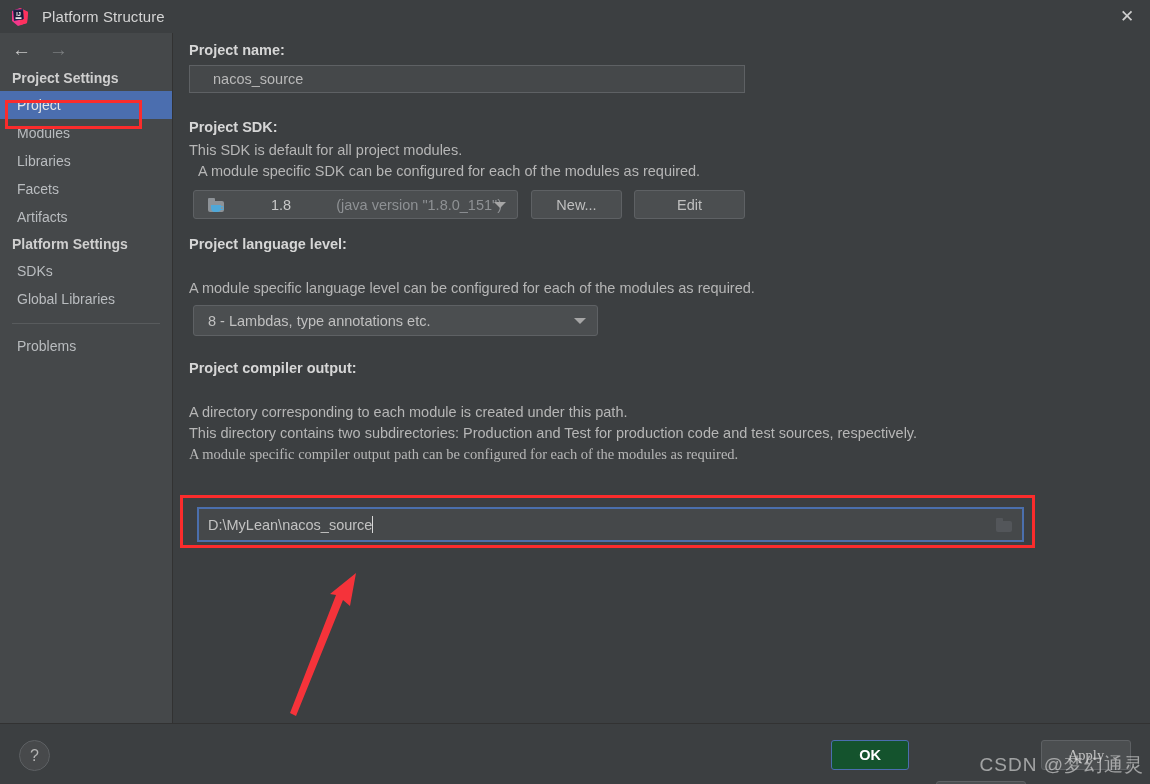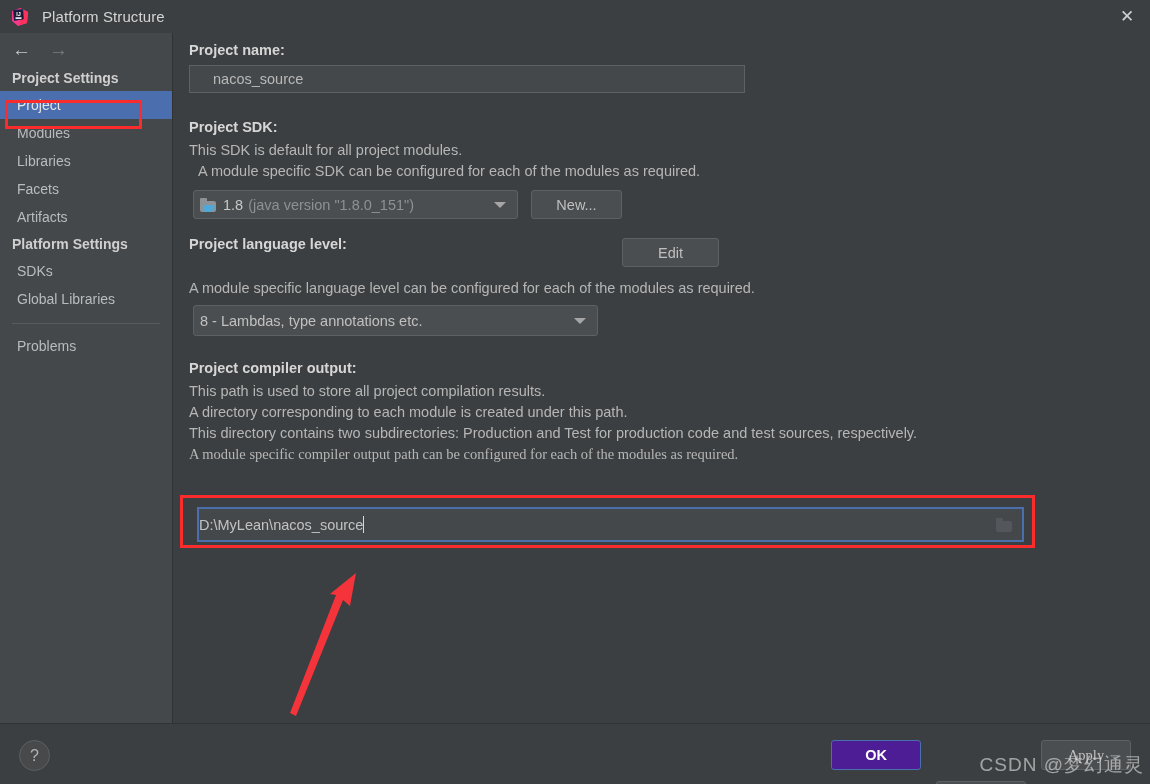--- a/index.html
+++ b/index.html
@@ -151,23 +151,24 @@
 
   .combo {
     background: #4b4e50;
     border: 1px solid #5e6164;
     border-radius: 3px;
     box-sizing: border-box;
     display: flex;
     align-items: center;
     font-size: 14.5px;
     color: #c0c0c0;
-    padding-left: 6px;
+    padding-left: 14px;
     cursor: pointer;
     position: relative;
+    gap: 40px;
   }
   .combo .arrow {
     position: absolute;
     right: 11px;
     width: 0; height: 0;
     border-left: 6px solid transparent;
     border-right: 6px solid transparent;
     border-top: 6px solid #a6a6a6;
   }
   .combo .sdk-ver { color: #c8c8c8; }
@@ -235,20 +236,21 @@
     background: #45484a;
     border: 2px solid #4b6fad;
     box-sizing: border-box;
     display: flex;
     align-items: center;
     cursor: text;
   }
   #compiler-output-value {
     font-size: 14.5px;
     color: #c2c2c2;
+    margin-left: 9px;
     white-space: nowrap;
   }
   #caret {
     width: 1px;
     height: 17px;
     background: #d8d8d8;
     margin-left: 0px;
   }
   #browse-folder-icon {
     position: absolute;
@@ -300,22 +302,22 @@
     position: absolute;
     top: 740px;
     height: 30px;
     border-radius: 3px;
     box-sizing: border-box;
     display: flex; align-items: center; justify-content: center;
     font-size: 14.5px;
     cursor: pointer;
   }
   #ok-button {
-    left: 831px; width: 90px;
-    background: #4c1d95;
+    left: 831px; width: 78px;
+    background: #14532d;
     border: 1px solid #4b6eaf;
     color: #ffffff;
     font-weight: bold;
   }
   #cancel-button {
     left: 936px; width: 90px;
     background: #4b4e50;
     border: 1px solid #5e6164;
     color: #c0c0c0;
     margin-top: 41px;
@@ -400,32 +402,31 @@
           <span class="f-body"></span>
         <span class="cup"></span>
           <span class="handle"></span>
       </span>
       <span class="sdk-ver">1.8</span>
       <span class="sdk-detail">(java version "1.8.0_151")</span>
       <span class="arrow"></span>
     </div>
 
     <div class="btn" style="position:absolute;left:357px;top:157px;width:91px;height:29px;">New...</div>
-    <div class="btn" style="position:absolute;left:448px;top:157px;width:97px;height:29px;margin-top:48px;">Edit</div>
+    <div class="btn" style="position:absolute;left:460px;top:157px;width:111px;height:29px;">Edit</div>
 
     <div class="section-label" style="position:absolute;left:15px;top:203px;">Project language level:</div>
     <div class="desc-line" style="position:absolute;left:15px;top:245px;">A module specific language level can be configured for each of the modules as required.</div>
 
     <div class="combo" style="position:absolute;left:19px;top:272px;width:405px;height:31px;">
       <span>8 - Lambdas, type annotations etc.</span>
       <span class="arrow"></span>
     </div>
 
     <div class="section-label" style="position:absolute;left:15px;top:327px;">Project compiler output:</div>
-    <div class="desc-line" style="position:absolute;left:15px;top:348px;">This path is used to store all project compilation results.</div>
     <div class="desc-line" style="position:absolute;left:15px;top:369px;">A directory corresponding to each module is created under this path.</div>
     <div class="desc-line" style="position:absolute;left:15px;top:390px;">This directory contains two subdirectories: Production and Test for production code and test sources, respectively.</div>
     <div class="desc-line" style="position:absolute;left:15px;top:411px;font-family:Liberation Serif, serif;">A module specific compiler output path can be configured for each of the modules as required.</div>
   </div>
 
   <div id="compiler-output-wrap">
     <div id="compiler-output-field">
       <span id="compiler-output-value">D:\MyLean\nacos_source</span>
       <span id="caret"></span>
       <span id="browse-folder-icon">

